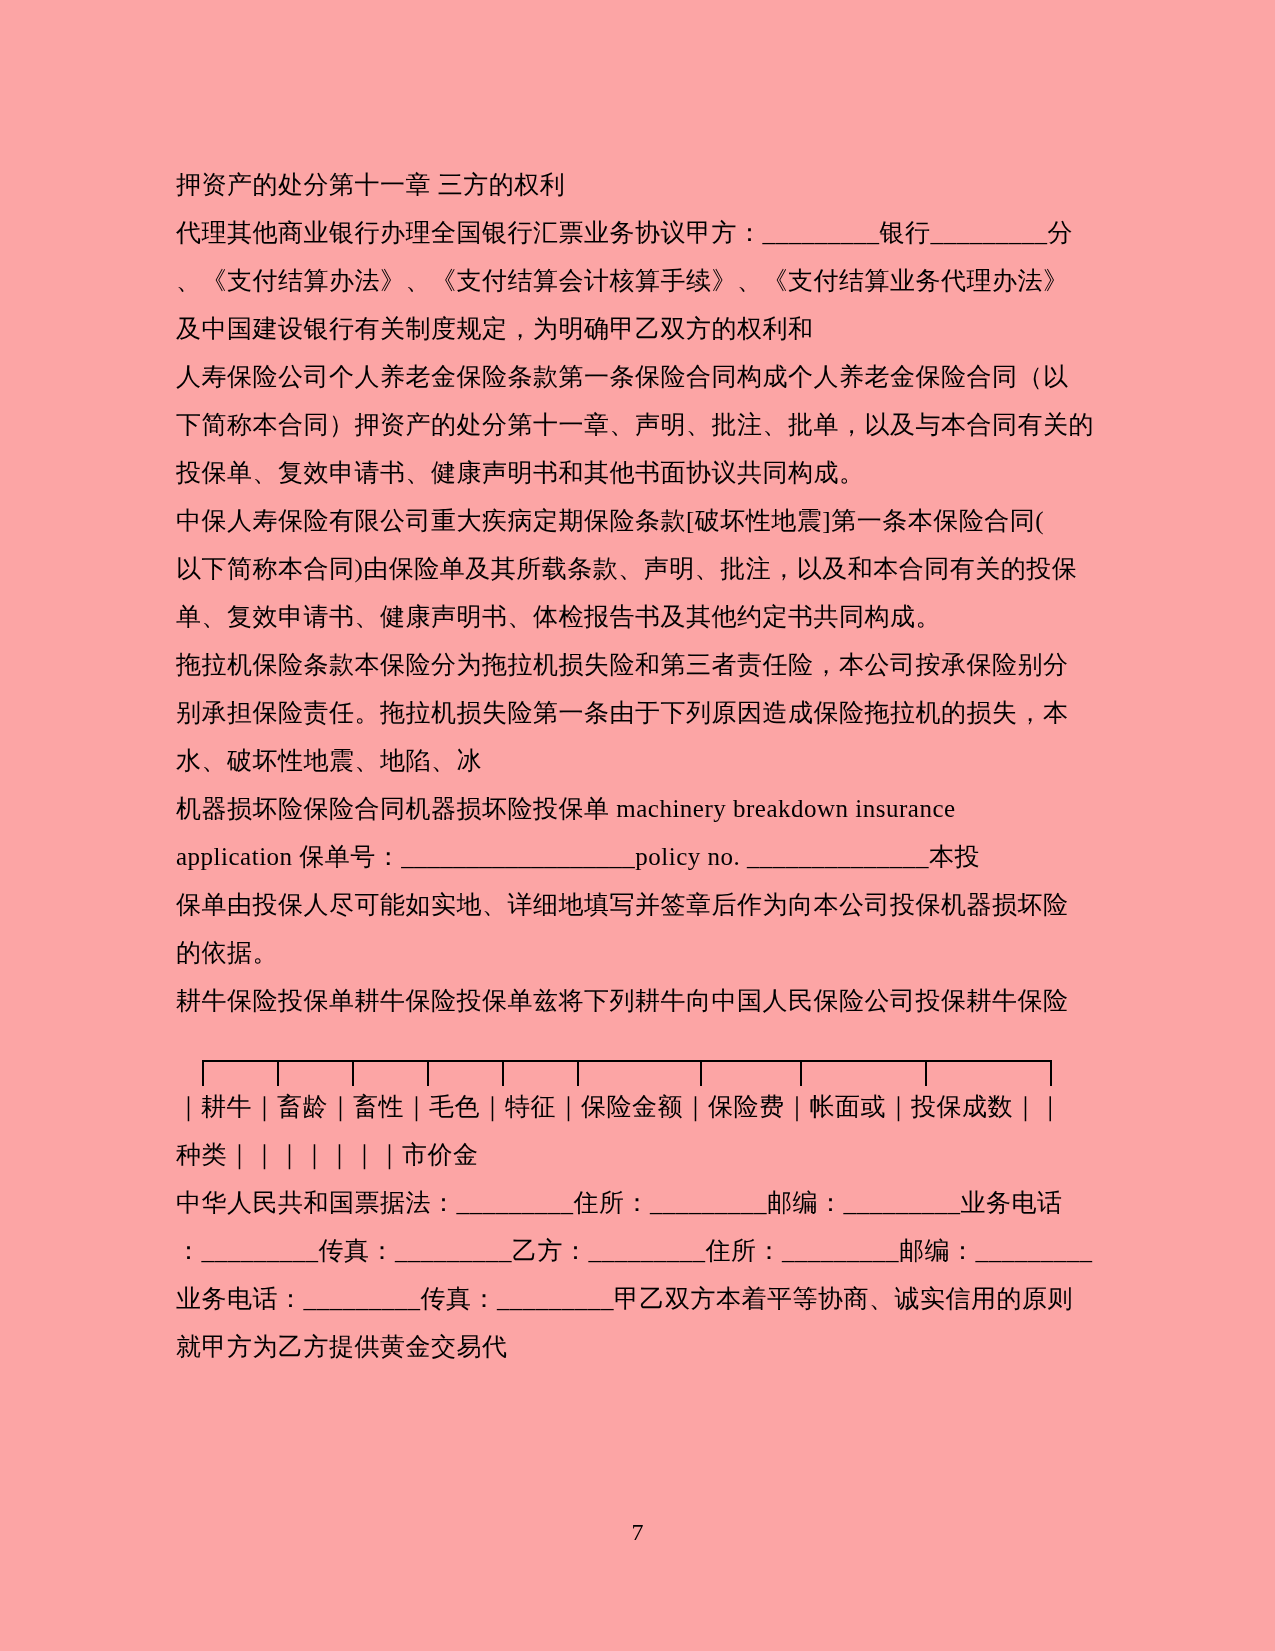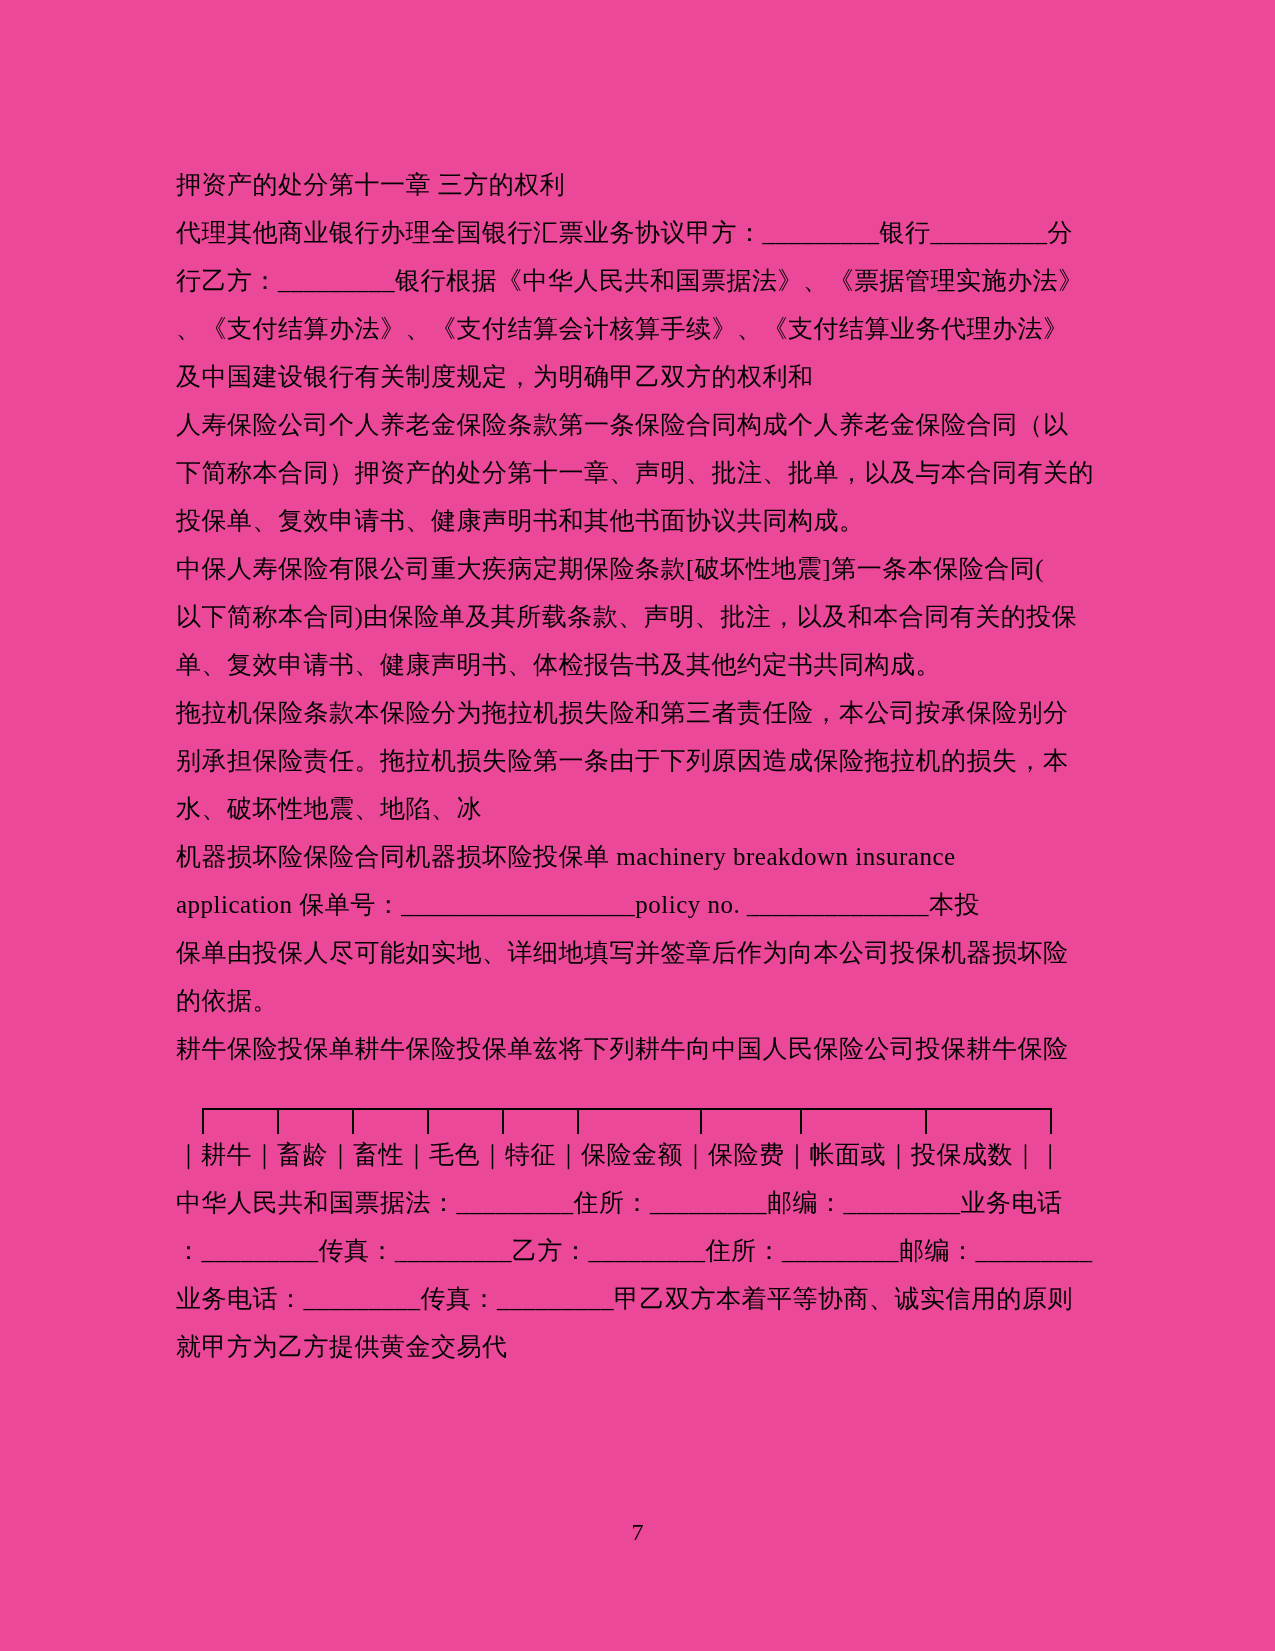--- a/index.html
+++ b/index.html
@@ -13,21 +13,21 @@
     position: relative;
     font-family: "Liberation Serif", "DejaVu Serif", serif;
     color: #000000;
   }
   .page {
     position: absolute;
     left: 0;
     top: 0;
     width: 1275px;
     height: 1651px;
-    background: #ec4899;
+    background: #fca5a5;
     overflow: hidden;
   }
   .content {
     position: absolute;
     left: 176px;
     top: 161px;
     width: 920px;
   }
   .line {
     height: 48px;
@@ -66,38 +66,38 @@
     line-height: 48px;
   }
 </style>
 </head>
 <body>
 
 <div class="page">
   <div class="content">
       <div class="line">押资产的处分第十一章 三方的权利</div>
       <div class="line">代理其他商业银行办理全国银行汇票业务协议甲方：_________银行_________分</div>
-      <div class="line">行乙方：_________银行根据《中华人民共和国票据法》、《票据管理实施办法》</div>
       <div class="line">、《支付结算办法》、《支付结算会计核算手续》、《支付结算业务代理办法》</div>
       <div class="line">及中国建设银行有关制度规定，为明确甲乙双方的权利和</div>
       <div class="line">人寿保险公司个人养老金保险条款第一条保险合同构成个人养老金保险合同（以</div>
       <div class="line">下简称本合同）押资产的处分第十一章、声明、批注、批单，以及与本合同有关的</div>
       <div class="line">投保单、复效申请书、健康声明书和其他书面协议共同构成。</div>
       <div class="line">中保人寿保险有限公司重大疾病定期保险条款[破坏性地震]第一条本保险合同(</div>
       <div class="line">以下简称本合同)由保险单及其所载条款、声明、批注，以及和本合同有关的投保</div>
       <div class="line">单、复效申请书、健康声明书、体检报告书及其他约定书共同构成。</div>
       <div class="line">拖拉机保险条款本保险分为拖拉机损失险和第三者责任险，本公司按承保险别分</div>
       <div class="line">别承担保险责任。拖拉机损失险第一条由于下列原因造成保险拖拉机的损失，本</div>
       <div class="line">水、破坏性地震、地陷、冰</div>
       <div class="line">机器损坏险保险合同机器损坏险投保单 machinery breakdown insurance</div>
       <div class="line">application 保单号：__________________policy no. ______________本投</div>
       <div class="line">保单由投保人尽可能如实地、详细地填写并签章后作为向本公司投保机器损坏险</div>
       <div class="line">的依据。</div>
       <div class="line">耕牛保险投保单耕牛保险投保单兹将下列耕牛向中国人民保险公司投保耕牛保险</div>
       <div class="line border-line"><div class="tborder"><span class="tick" style="left: 0px;"></span><span class="tick" style="left: 75px;"></span><span class="tick" style="left: 150px;"></span><span class="tick" style="left: 225px;"></span><span class="tick" style="left: 300px;"></span><span class="tick" style="left: 375px;"></span><span class="tick" style="left: 498px;"></span><span class="tick" style="left: 598px;"></span><span class="tick" style="left: 723px;"></span><span class="tick" style="left: 848px;"></span></div></div>
       <div class="line">｜耕牛｜畜龄｜畜性｜毛色｜特征｜保险金额｜保险费｜帐面或｜投保成数｜｜</div>
+      <div class="line">种类｜｜｜｜｜｜｜市价金</div>
       <div class="line">中华人民共和国票据法：_________住所：_________邮编：_________业务电话</div>
       <div class="line">：_________传真：_________乙方：_________住所：_________邮编：_________</div>
       <div class="line">业务电话：_________传真：_________甲乙双方本着平等协商、诚实信用的原则</div>
       <div class="line">就甲方为乙方提供黄金交易代</div>
     </div>
   <div class="footer">7</div>
 </div>
 
 </body></html>

